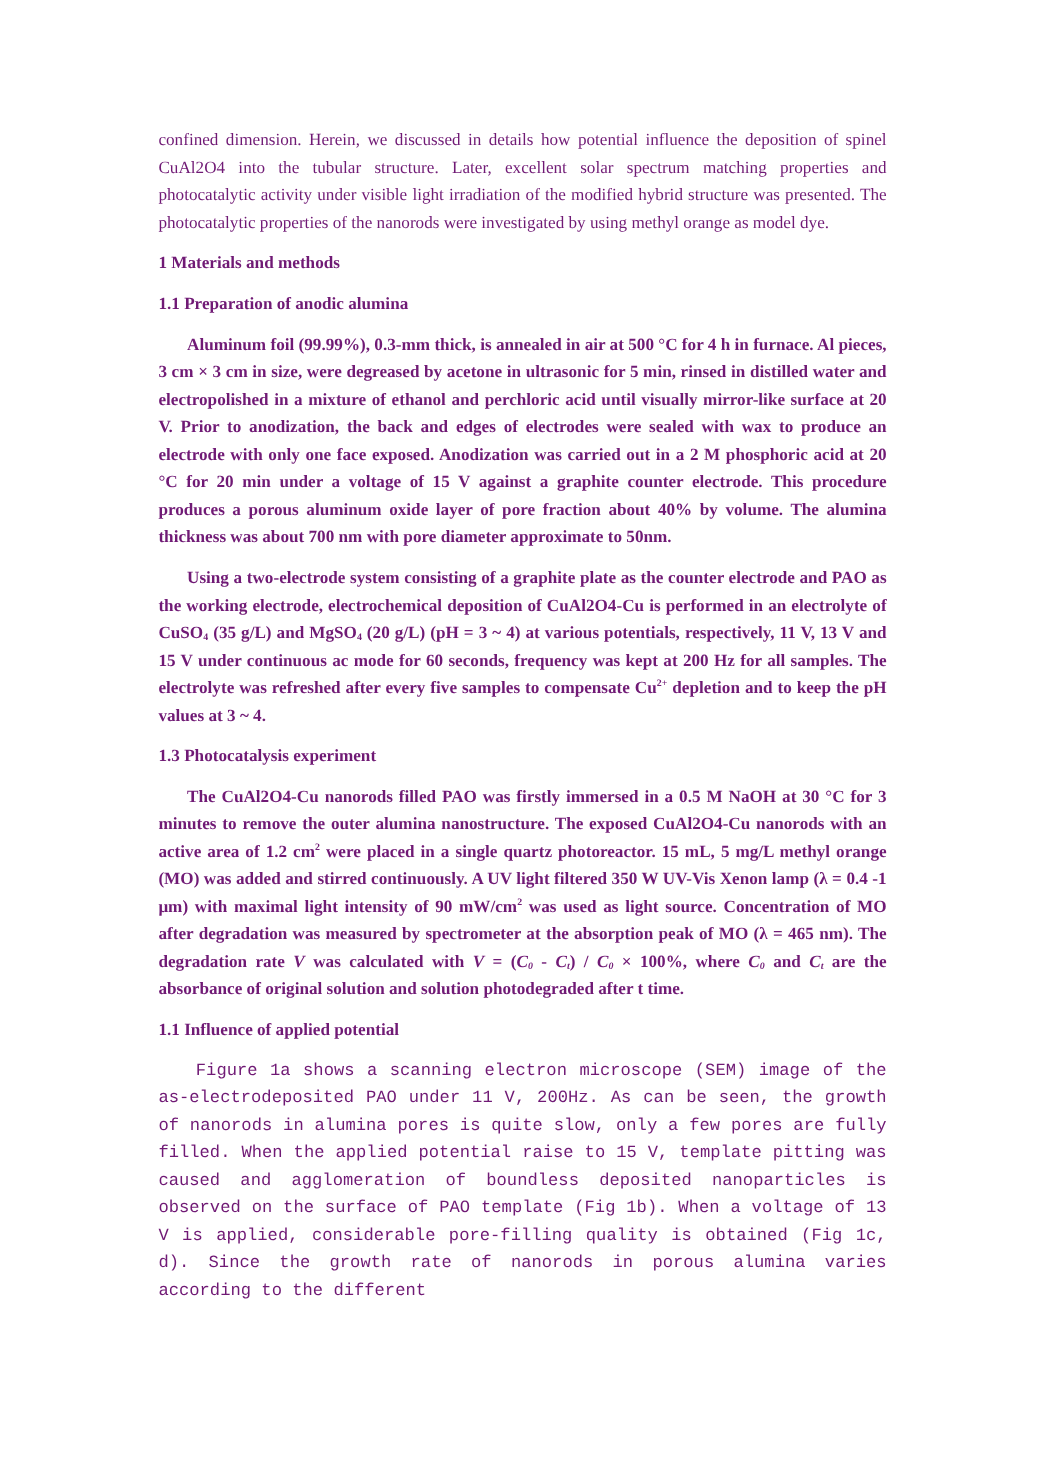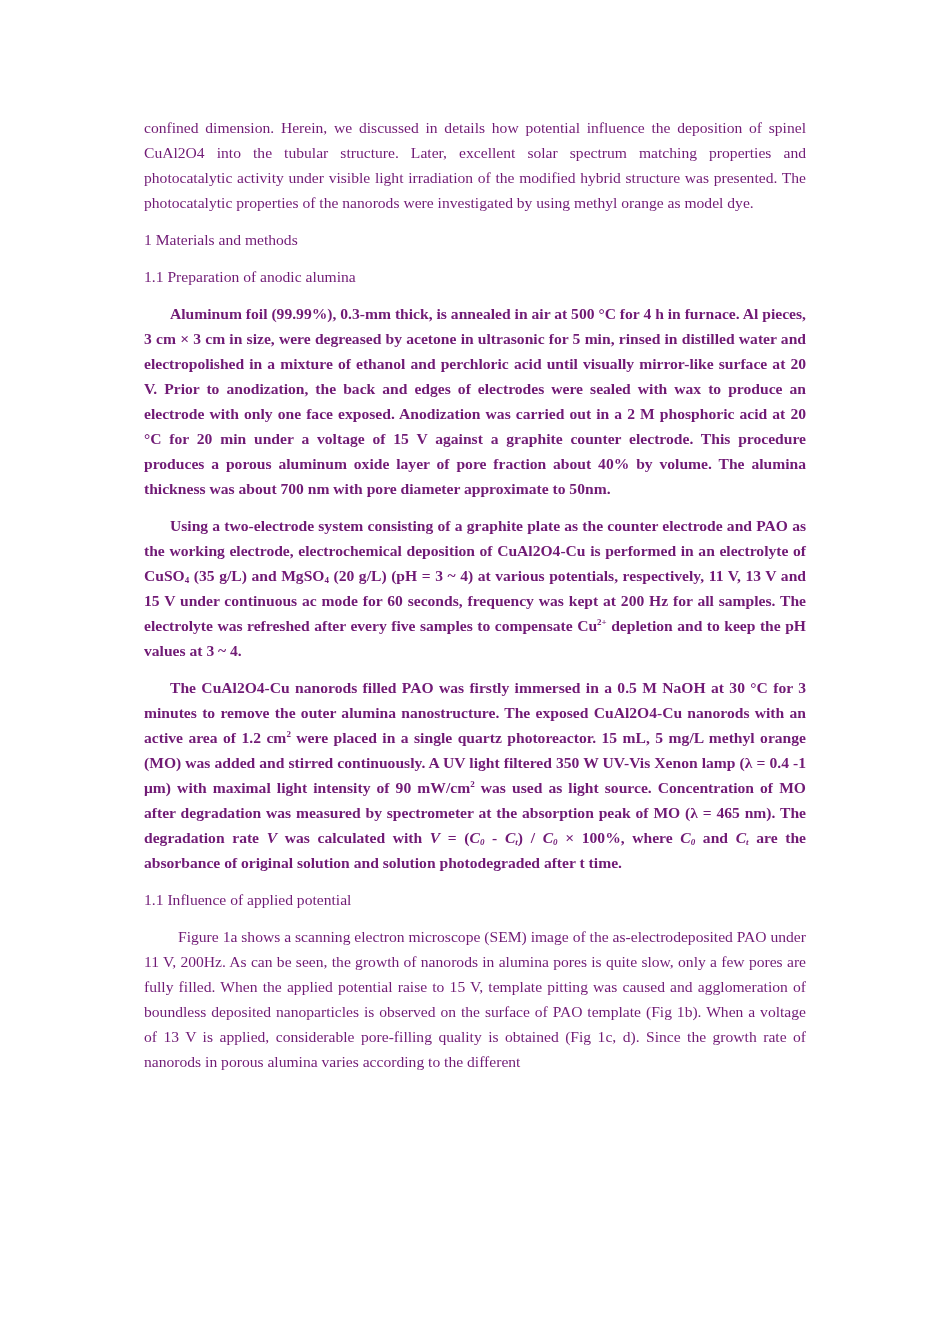--- a/index.html
+++ b/index.html
@@ -5,40 +5,41 @@
   html, body { margin: 0; padding: 0; background: #ffffff; }
   body { width: 950px; height: 1344px; position: relative; overflow: hidden; }
   .page {
     position: absolute; left: 144px; top: 115px; width: 662px;
     font-family: "Liberation Serif", serif; font-size: 15.6px; color: #701a75;
     line-height: 25px;
   }
   p { margin: 0; text-align: justify; }
   .para { margin-bottom: 12px; }
   .indent { text-indent: 26px; font-weight: bold; }
-  .indent2 { text-indent: 34px; }
-  h2, h3 { font-size: 15.6px; font-weight: normal; margin: 0 0 12px 0; line-height: 25px; }
+  .indent2 { text-indent: 34px; font-family: Liberation Mono, monospace; }
+  h2, h3 { font-size: 15.6px; font-weight: bold; margin: 0 0 12px 0; line-height: 25px; }
   sub, sup { font-size: 9px; line-height: 0; }
   sub { vertical-align: -2px; }
   sup { vertical-align: 6px; }
   i { font-style: italic; }
 </style>
 </head>
 <body>
 
 <div class="page">
 
   <p class="para">confined dimension. Herein, we discussed in details how potential influence the deposition of spinel CuAl2O4 into the tubular structure. Later, excellent solar spectrum matching properties and photocatalytic activity under visible light irradiation of the modified hybrid structure was presented. The photocatalytic properties of the nanorods were investigated by using methyl orange as model dye.</p>
 
   <h2>1 Materials and methods</h2>
 
   <h3>1.1 Preparation of anodic alumina</h3>
   <p class="para indent">Aluminum foil (99.99%), 0.3-mm thick, is annealed in air at 500 °C for 4 h in furnace. Al pieces, 3 cm × 3 cm in size, were degreased by acetone in ultrasonic for 5 min, rinsed in distilled water and electropolished in a mixture of ethanol and perchloric acid until visually mirror-like surface at 20 V. Prior to anodization, the back and edges of electrodes were sealed with wax to produce an electrode with only one face exposed. Anodization was carried out in a 2 M phosphoric acid at 20 °C for 20 min under a voltage of 15 V against a graphite counter electrode. This procedure produces a porous aluminum oxide layer of pore fraction about 40% by volume. The alumina thickness was about 700 nm with pore diameter approximate to 50nm.</p>
 
   <p class="para indent"><span>Using a two-electrode system consisting of a graphite plate as the counter electrode and PAO as the working electrode, electrochemical deposition of CuAl2O4-Cu is performed in an electrolyte of CuSO</span><sub>4</sub><span> (35 g/L) and MgSO</span><sub>4</sub><span> (20 g/L) (pH = 3 ~ 4) at various potentials, respectively, 11 V, 13 V and 15 V under continuous ac mode for 60 seconds, frequency was kept at 200 Hz for all samples. The electrolyte was refreshed after every five samples to compensate Cu</span><sup>2+</sup><span> depletion and to keep the pH values at 3 ~ 4.</span></p>
 
+  <h3>1.3 Photocatalysis experiment</h3>
   <p class="para indent"><span>The CuAl2O4-Cu nanorods filled PAO was firstly immersed in a 0.5 M NaOH at 30 °C for 3 minutes to remove the outer alumina nanostructure. The exposed CuAl2O4-Cu nanorods with an active area of 1.2 cm</span><sup>2</sup><span> were placed in a single quartz photoreactor. 15 mL, 5 mg/L methyl orange (MO) was added and stirred continuously. A UV light filtered 350 W UV-Vis Xenon lamp (λ = 0.4 -1 μm) with maximal light intensity of 90 mW/cm</span><sup>2</sup><span> was used as light source. Concentration of MO after degradation was measured by spectrometer at the absorption peak of MO (λ = 465 nm). The degradation rate </span><i>V</i><span> was calculated with </span><i>V</i><span> = (</span><i>C</i><sub><i>0</i></sub><span> - </span><i>C</i><sub><i>t</i></sub><span>) / </span><i>C</i><sub><i>0</i></sub><span> × 100%, where </span><i>C</i><sub><i>0</i></sub><span> and </span><i>C</i><sub><i>t</i></sub><span> are the absorbance of original solution and solution photodegraded after t time.</span></p>
 
 
   <h3>1.1 Influence of applied potential</h3>
   <p class="para indent2">Figure 1a shows a scanning electron microscope (SEM) image of the as-electrodeposited PAO under 11 V, 200Hz. As can be seen, the growth of nanorods in alumina pores is quite slow, only a few pores are fully filled. When the applied potential raise to 15 V, template pitting was caused and agglomeration of boundless deposited nanoparticles is observed on the surface of PAO template (Fig 1b). When a voltage of 13 V is applied, considerable pore-filling quality is obtained (Fig 1c, d). Since the growth rate of nanorods in porous alumina varies according to the different</p>
 
 </div>
 
 </body></html>

